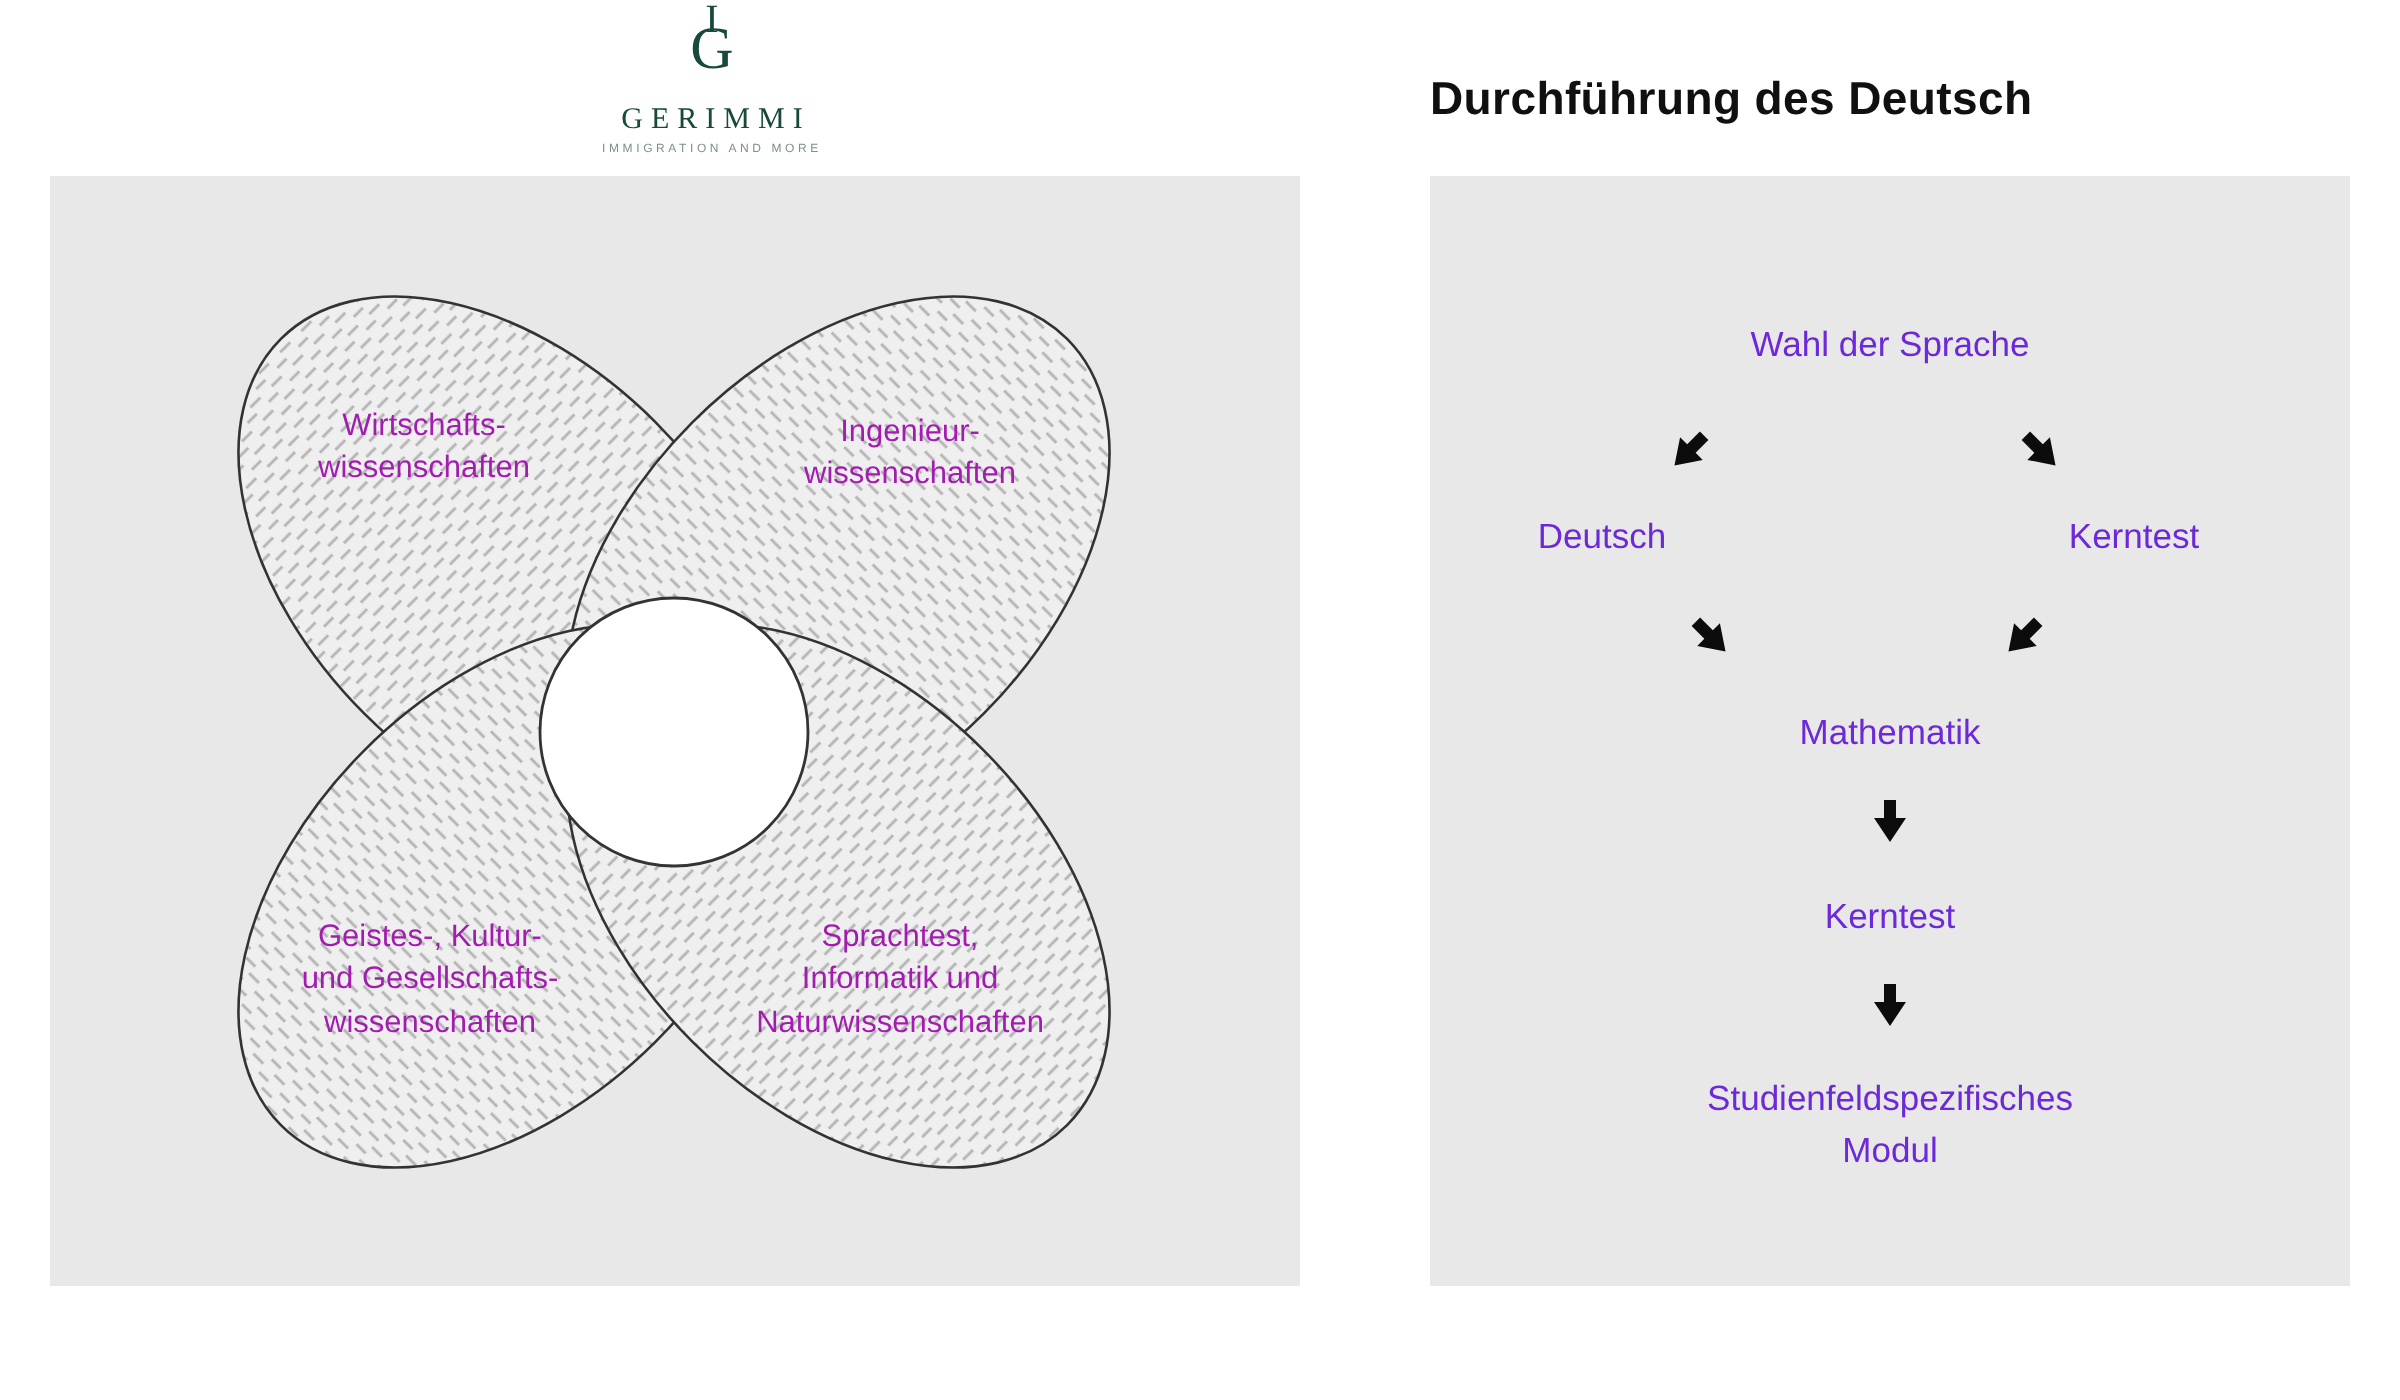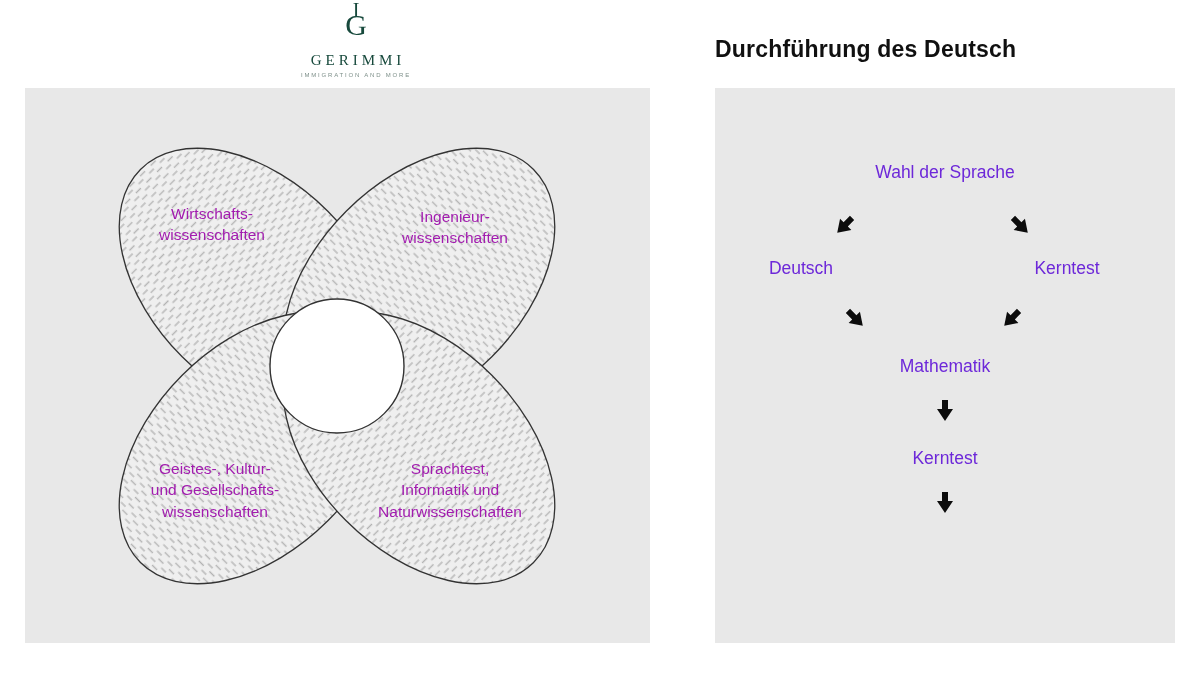--- a/index.html
+++ b/index.html
@@ -129,15 +129,17 @@
     </span>
 
     <div class="node" style="left:230px; top:370px;">Kerntest</div>
 
     <span class="arrow" style="left:230px; top:414px;">
       <svg viewBox="0 0 24 24">
           <path d="M9 2 L15 2 L15 11 L20 11 L12 23 L4 11 L9 11 Z"></path>
         </svg>
     </span>
 
+    <div class="node" style="left:230px; top:474px;">Studienfeldspezifisches
+Modul</div>
   </div>
 
 </div>
 
 </body></html>

